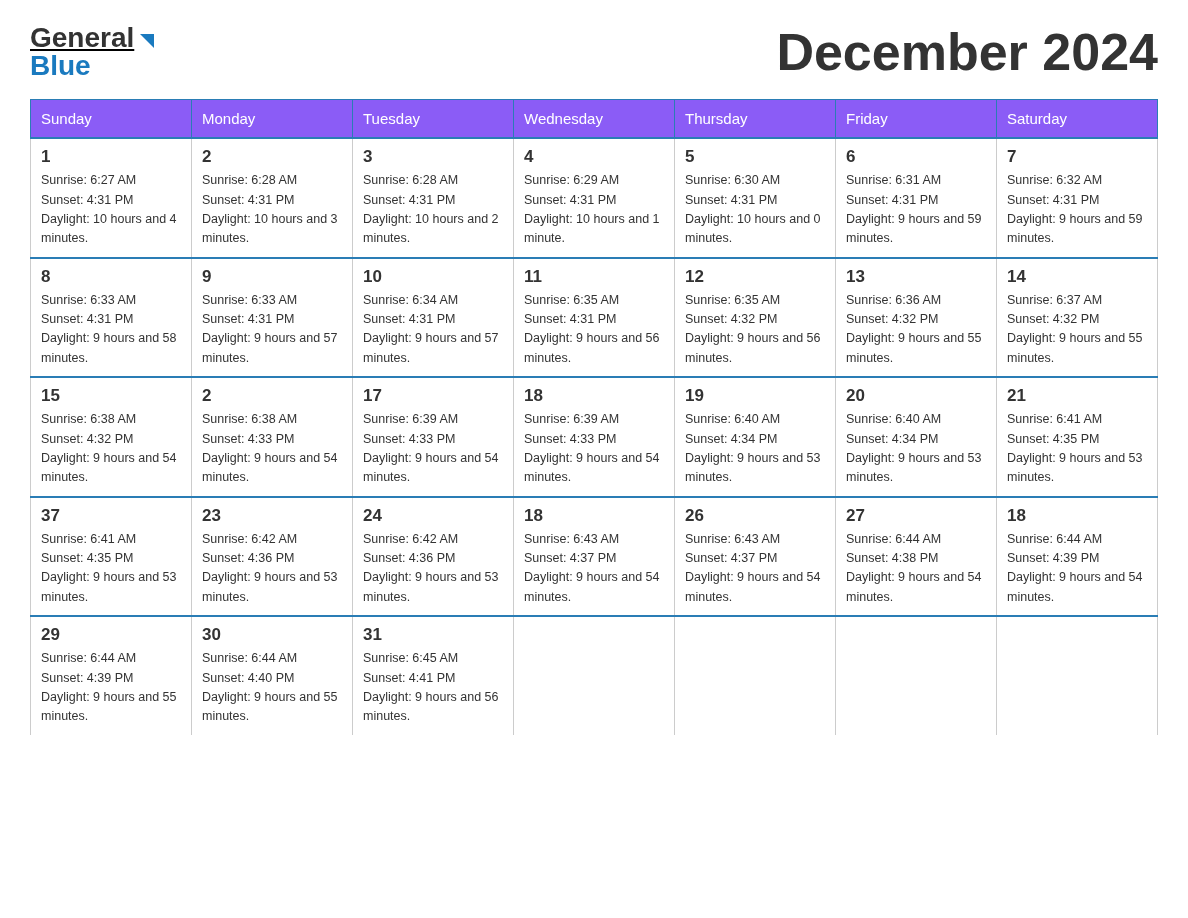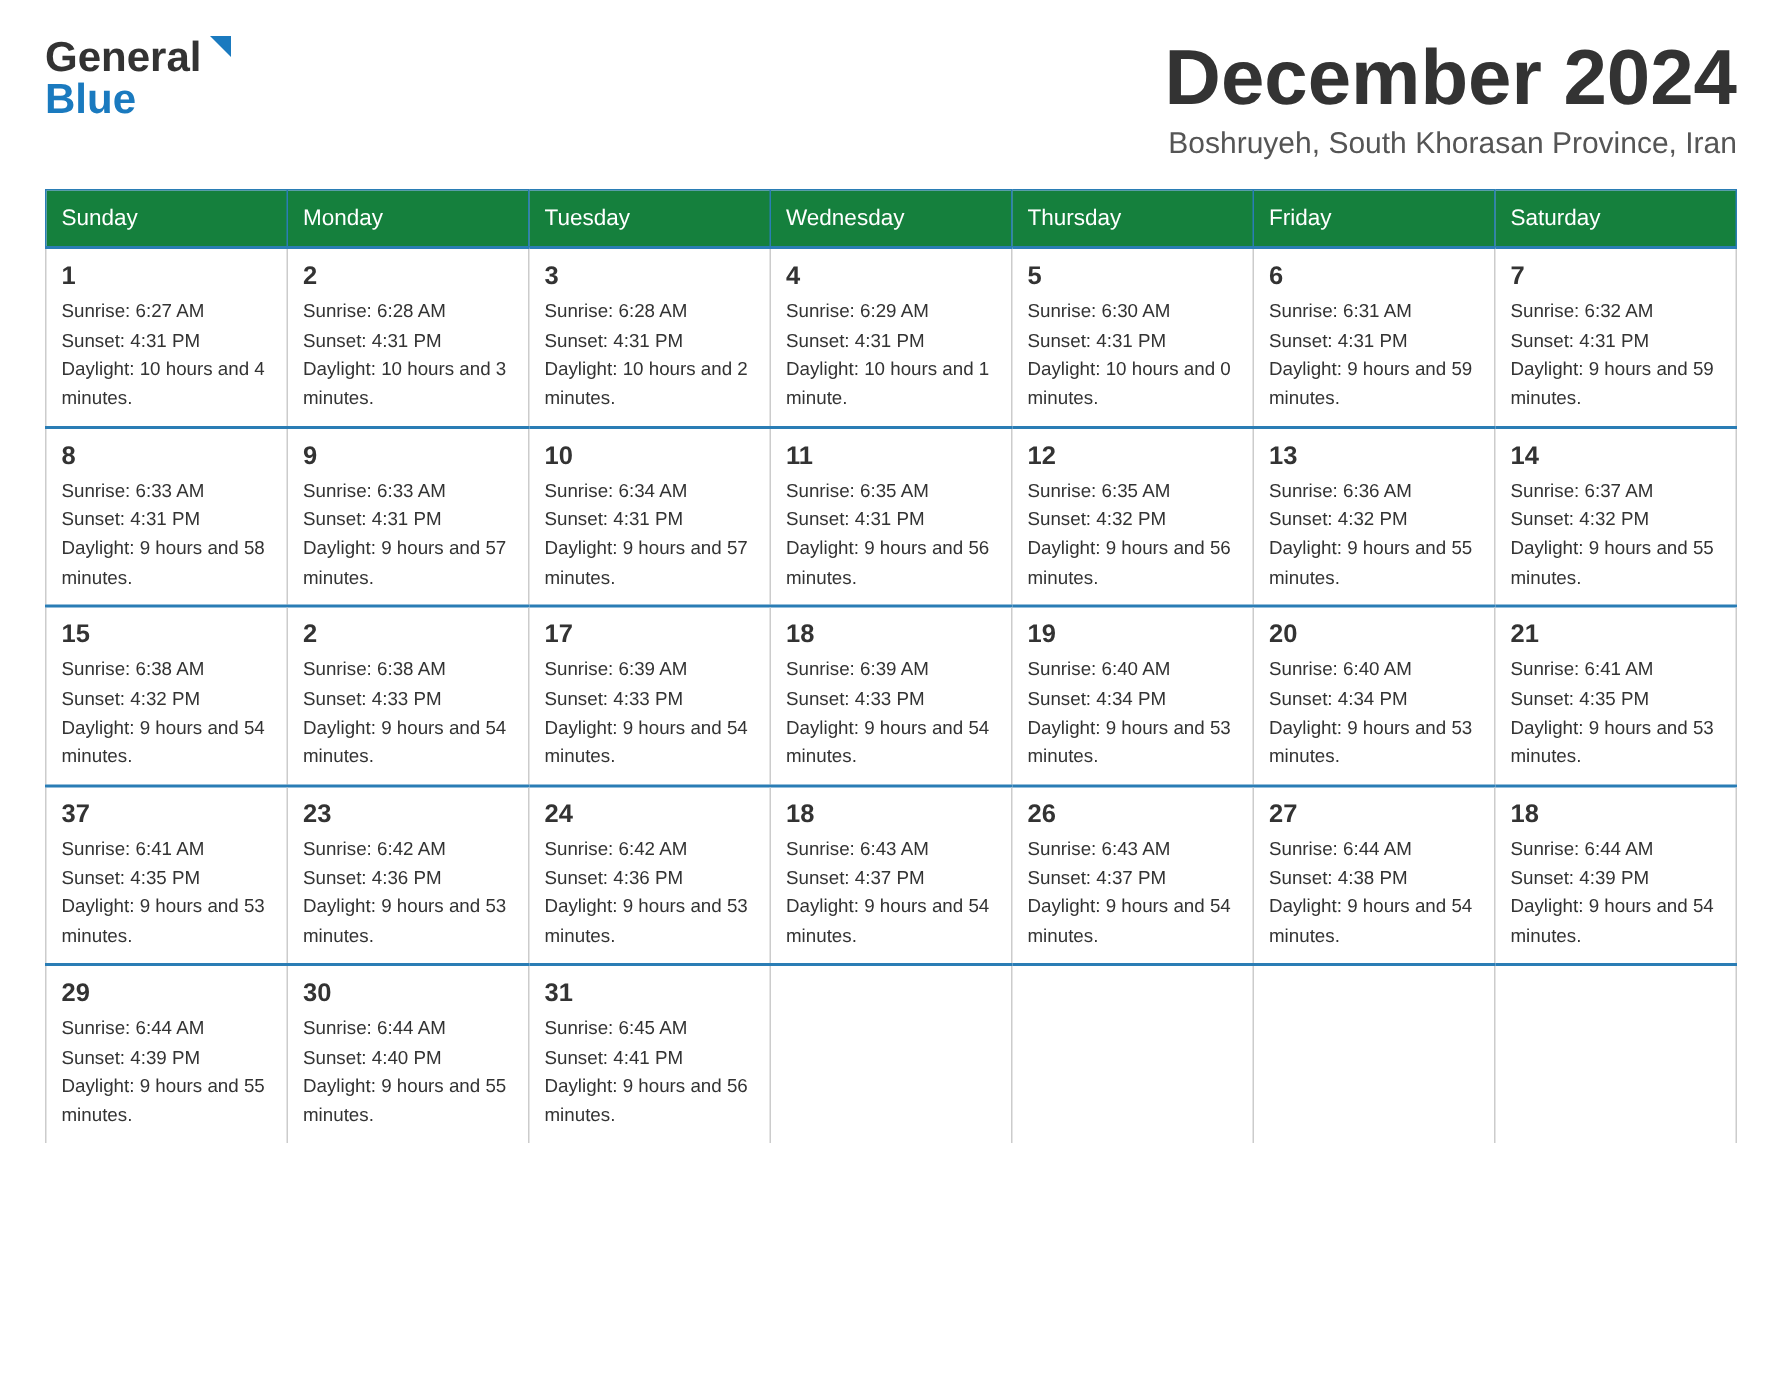--- a/index.html
+++ b/index.html
@@ -49,21 +49,21 @@
       font-size: 20px;
       color: #555;
       margin-top: 4px;
     }
     .calendar-table {
       width: 100%;
       border-collapse: collapse;
       table-layout: fixed;
     }
     .calendar-table th {
-      background-color: #15803d;
+      background-color: #8b5cf6;
       color: #fff;
       padding: 10px 10px;
       font-size: 15px;
       font-weight: normal;
       text-align: left;
       border: 1px solid #2a7db5;
     }
     .calendar-table td {
       border: 1px solid #ccc;
       border-top: 2px solid #2a7db5;
@@ -92,31 +92,30 @@
       font-size: 12.5px;
       color: #333;
       line-height: 1.55;
     }
   </style>
 </head>
 <body>
 
 <div class="header-area">
   <div class="logo">
-    <div style="display:flex; align-items:flex-start;">
+    <div style="display:flex; align-items:flex-end;text-decoration:underline;">
       <span class="logo-general">General</span>
       <svg width="22" height="22" viewBox="0 0 22 22" style="margin-left:2px; margin-top:-4px;">
         <polygon points="4,4 18,4 18,18" fill="#1a7abf"></polygon>
       </svg>
     </div>
     <span class="logo-blue">Blue</span>
   </div>
   <div class="title-area">
     <div class="month-title">December 2024</div>
-    <div class="location-subtitle">Boshruyeh, South Khorasan Province, Iran</div>
   </div>
 </div>
 
 <table class="calendar-table">
   <thead>
     <tr>
     <th>Sunday</th>
         <th>Monday</th>
         <th>Tuesday</th>
         <th>Wednesday</th>

